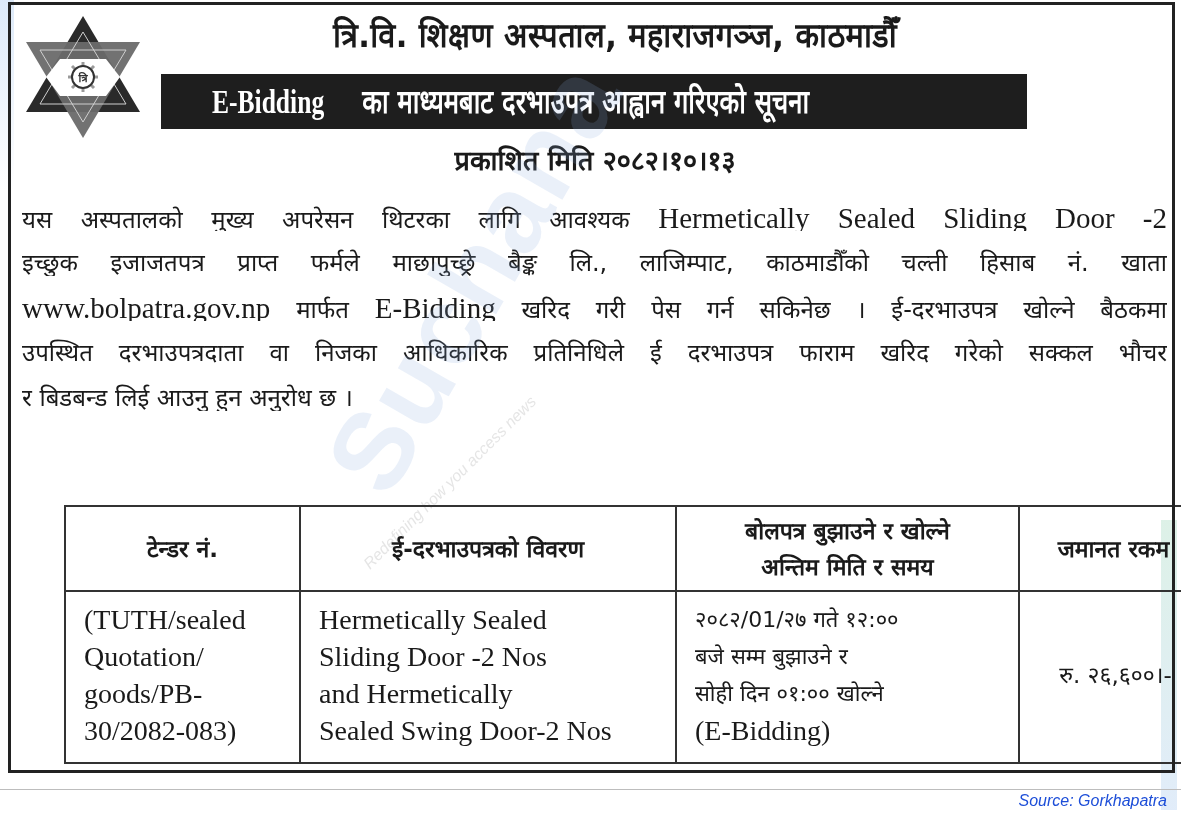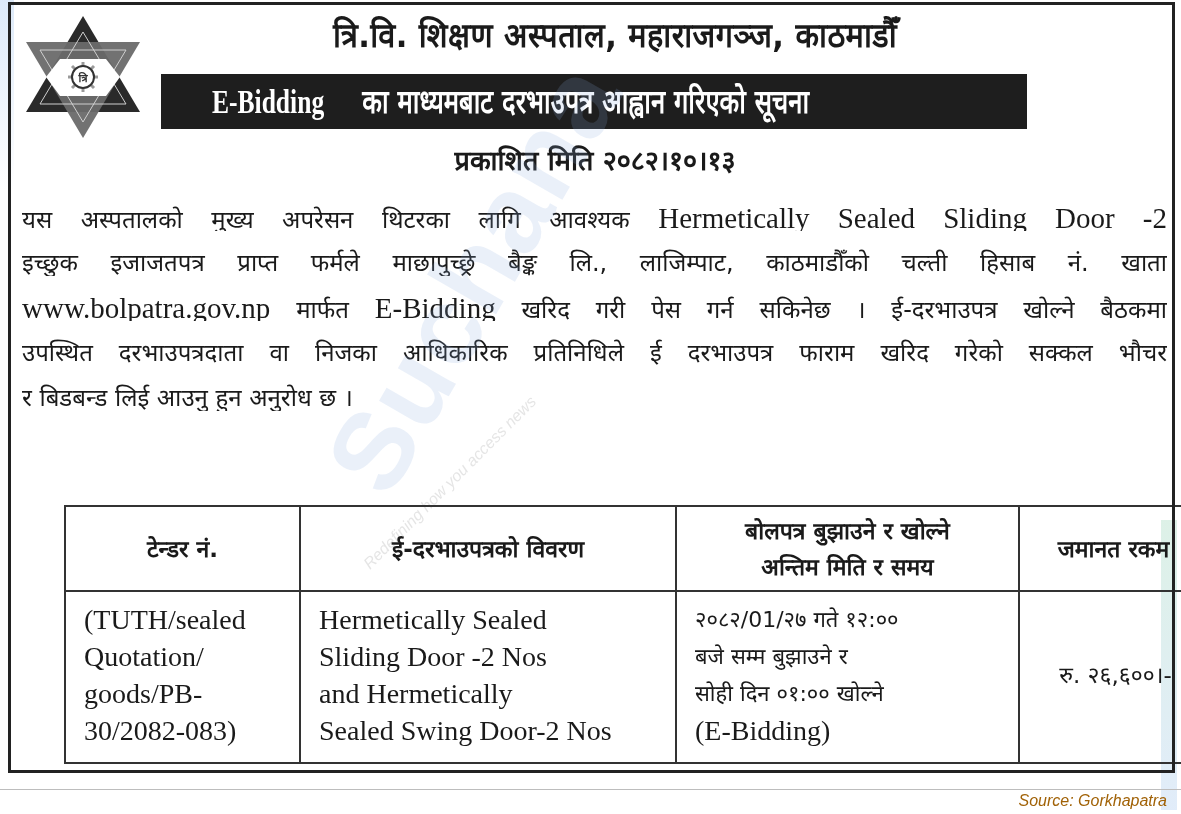--- a/index.html
+++ b/index.html
@@ -32,21 +32,21 @@
 
     .tender-table { position: absolute; left: 22px; top: 505px; width: 1143px; height: 259px; border-collapse: collapse; table-layout: fixed; margin-left: 42px; }
     .tender-table th, .tender-table td { border: 2px solid #333; vertical-align: middle; }
     .tender-table th { height: 85px; font-size: 23px; font-weight: bold; text-align: center; line-height: 36px; }
     .tender-table td { font-family: "Liberation Serif", serif; font-size: 28px; line-height: 37px; padding: 0 14px 4px 18px; text-align: left; }
     .tender-table td.ne { font-family: "DejaVu Sans", sans-serif; font-size: 22px; line-height: 37px; }
     .tender-table td.amount { text-align: center; font-family: "DejaVu Sans", sans-serif; font-size: 23px; }
     .tender-table .en-in { font-family: "Liberation Serif", serif; font-size: 28px; }
 
     .divider { position: absolute; left: 0; top: 789px; width: 1181px; height: 1px; background: #bdbdbd; }
-    .source { position: absolute; right: 14px; top: 790px; font-family: "Liberation Sans", sans-serif; font-style: italic; font-size: 16px; color: #a16207; line-height: 22px; }
+    .source { position: absolute; right: 14px; top: 790px; font-family: "Liberation Sans", sans-serif; font-style: italic; font-size: 16px; color: #1d4ed8; line-height: 22px; }
   </style>
 </head>
 <body>
 
 <div class="watermark wm-stripe-l"></div>
 <div class="watermark wm-stripe-r"></div>
 
 <div class="notice-frame"></div>
 
 <div class="logo">

